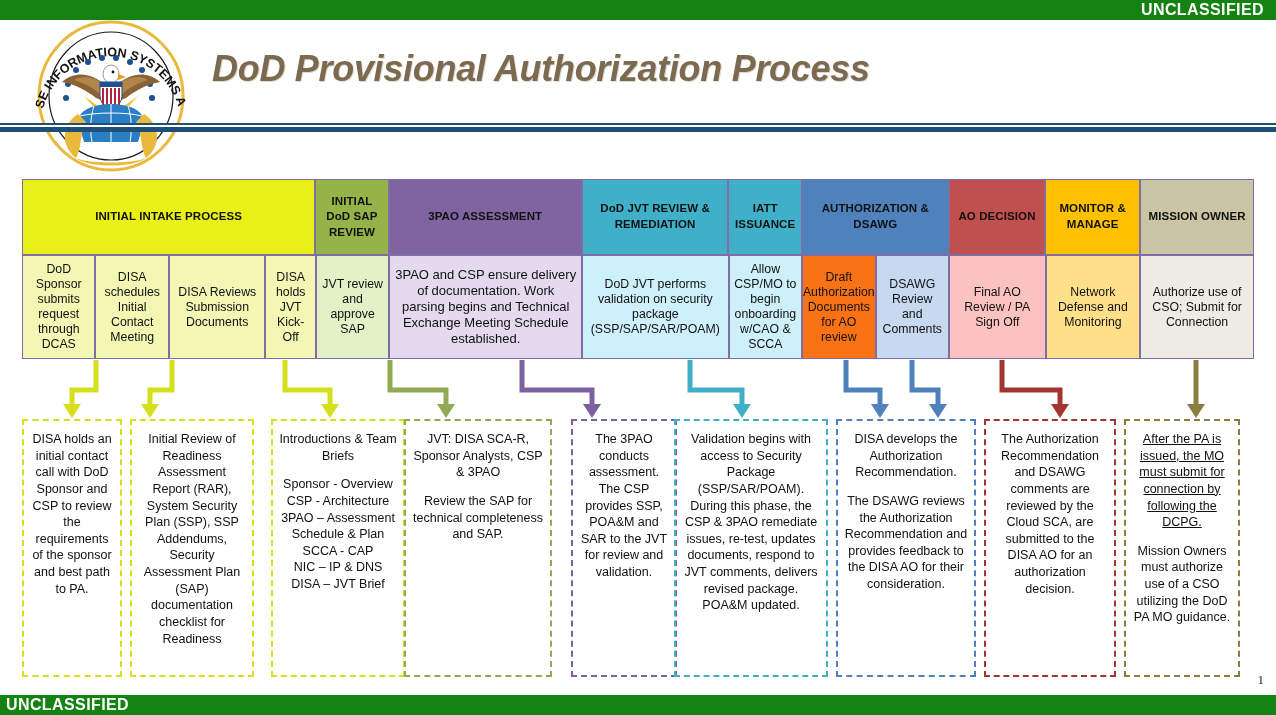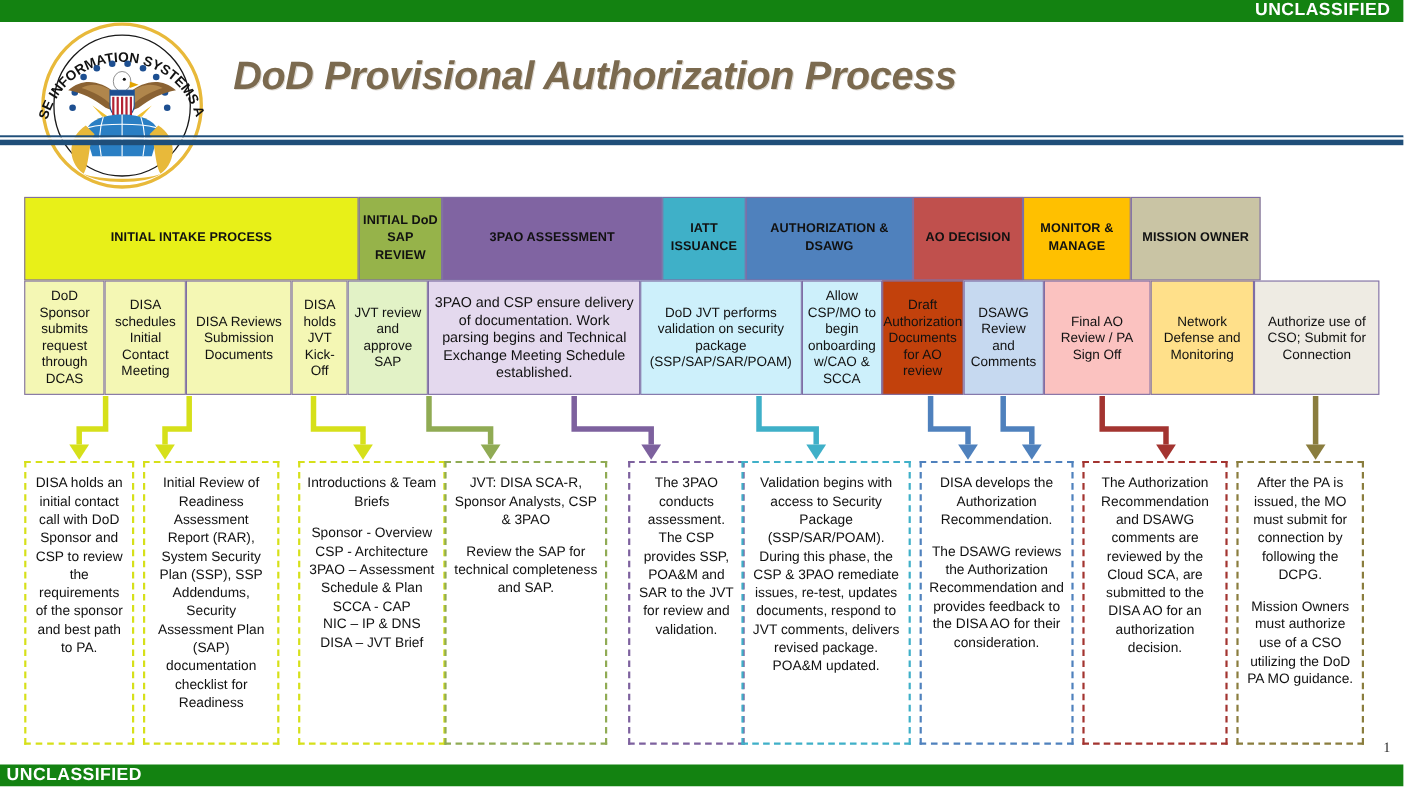--- a/index.html
+++ b/index.html
@@ -170,20 +170,23 @@
     <div class="row head" id="phase-header-row">
         <div class="cell" style="width: 304px; background: rgb(232, 240, 24);">
           <span>INITIAL INTAKE PROCESS</span>
         </div>
         <div class="cell" style="width: 76px; background: rgb(150, 179, 74);">
           <span>INITIAL DoD SAP REVIEW</span>
         </div>
         <div class="cell" style="width: 200px; background: rgb(128, 100, 162);">
           <span>3PAO ASSESSMENT</span>
         </div>
+        <div class="cell" style="width: 152px; background: rgb(63, 176, 200);">
+          <span>DoD JVT REVIEW &amp; REMEDIATION</span>
+        </div>
         <div class="cell" style="width: 76px; background: rgb(63, 176, 200);">
           <span>IATT ISSUANCE</span>
         </div>
         <div class="cell" style="width: 152px; background: rgb(79, 129, 189);">
           <span>AUTHORIZATION &amp; DSAWG</span>
         </div>
         <div class="cell" style="width: 100px; background: rgb(192, 80, 77);">
           <span>AO DECISION</span>
         </div>
         <div class="cell" style="width: 98px; background: rgb(255, 192, 0);">
@@ -211,21 +214,21 @@
         </div>
         <div class="cell wide" style="width: 200px; background: rgb(228, 217, 238);">
           <span>3PAO and CSP ensure delivery of  documentation. Work parsing begins and Technical Exchange Meeting Schedule established.</span>
         </div>
         <div class="cell" style="width: 152px; background: rgb(205, 240, 251);">
           <span>DoD JVT  performs validation on security package (SSP/SAP/SAR/POAM)</span>
         </div>
         <div class="cell" style="width: 76px; background: rgb(205, 240, 251);">
           <span>Allow CSP/MO to begin onboarding w/CAO &amp; SCCA</span>
         </div>
-        <div class="cell" style="width: 76px; background: #c2410c;">
+        <div class="cell" style="width: 76px; background: #f97316;">
           <span>Draft Authorization Documents for AO review</span>
         </div>
         <div class="cell" style="width: 76px; background: rgb(198, 217, 240);">
           <span>DSAWG Review and Comments</span>
         </div>
         <div class="cell" style="width: 100px; background: rgb(251, 194, 192);">
           <span>Final AO Review / PA Sign Off</span>
         </div>
         <div class="cell" style="width: 98px; background: rgb(255, 224, 138);">
           <span>Network Defense and Monitoring</span>
@@ -307,19 +310,19 @@
         <p style="white-space: normal;">Validation begins with access to Security Package (SSP/SAR/POAM). During this phase, the CSP &amp; 3PAO remediate issues, re-test, updates documents, respond to JVT comments, delivers revised package. POA&amp;M updated.</p>
       </div>
       <div class="dbox" style="left: 818px; width: 140px; border-color: rgb(79, 129, 189);">
         <p style="white-space: normal;">DISA develops the Authorization Recommendation.</p>
         <p style="white-space: normal;">The DSAWG reviews the Authorization Recommendation and provides feedback to the DISA AO for their consideration.</p>
       </div>
       <div class="dbox" style="left: 966px; width: 132px; border-color: rgb(163, 52, 48);">
         <p style="white-space: normal;">The Authorization Recommendation and DSAWG comments are reviewed by the Cloud SCA, are submitted to the DISA AO for an authorization decision.</p>
       </div>
       <div class="dbox" style="left: 1106px; width: 116px; border-color: rgb(138, 125, 62);">
-        <p style="white-space: normal;">After the PA is issued,  the MO must submit for connection by following the DCPG.</p>
+        <p style="white-space: normal; text-decoration: underline;">After the PA is issued,  the MO must submit for connection by following the DCPG.</p>
         <p style="white-space: normal;">Mission Owners must authorize use of a CSO utilizing the DoD PA MO guidance.</p>
       </div>
     </div>
 
   <div class="pagenum">1</div>
 </div>
 
 </body></html>

